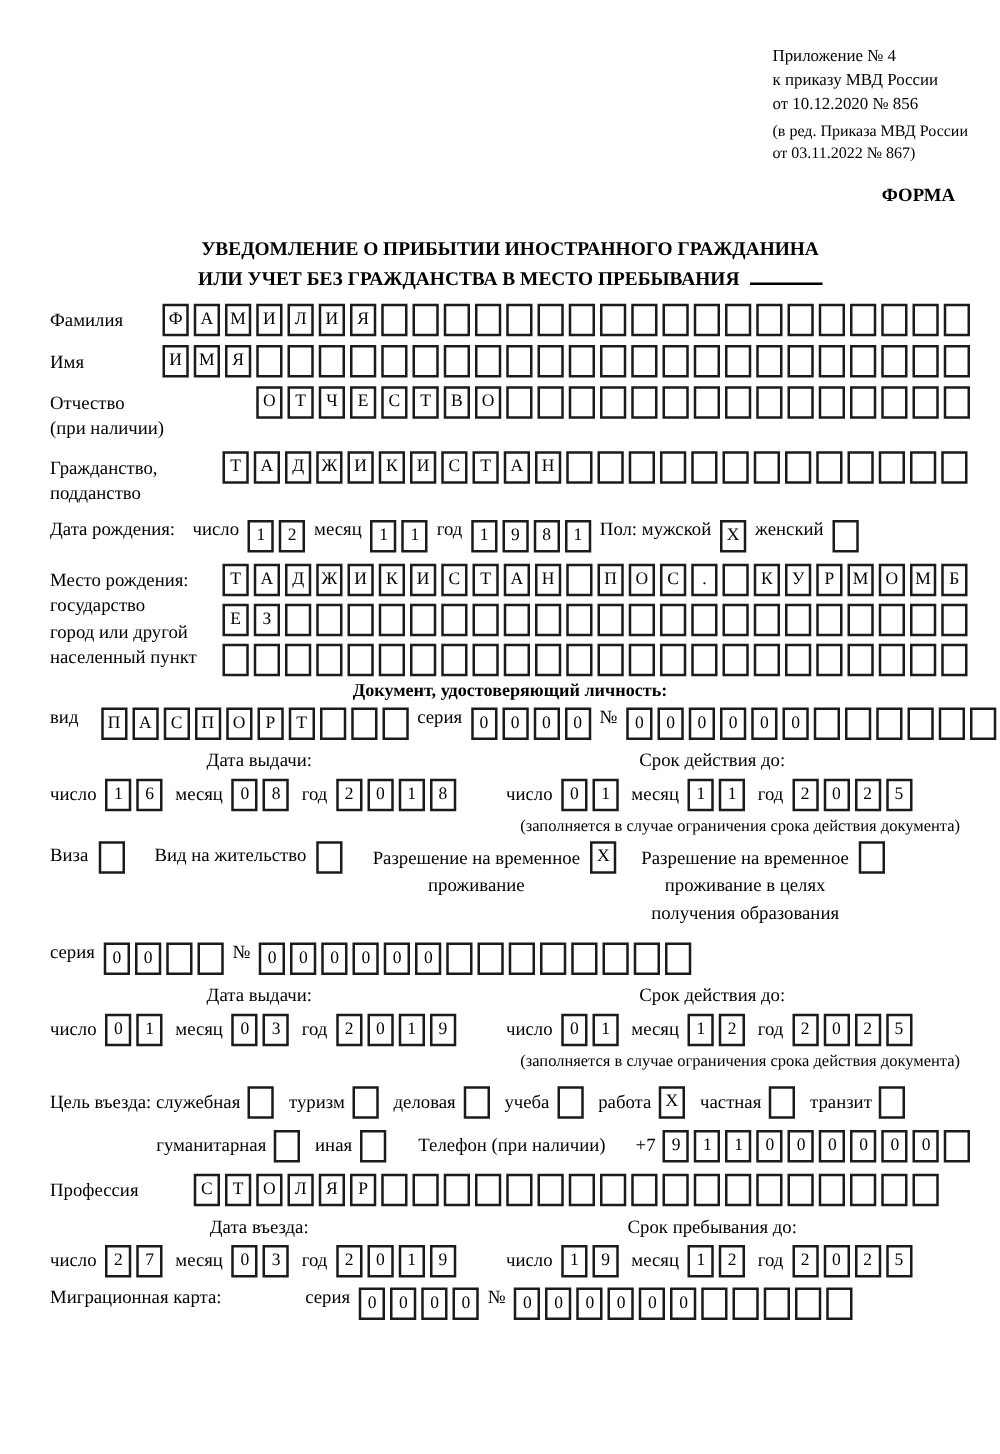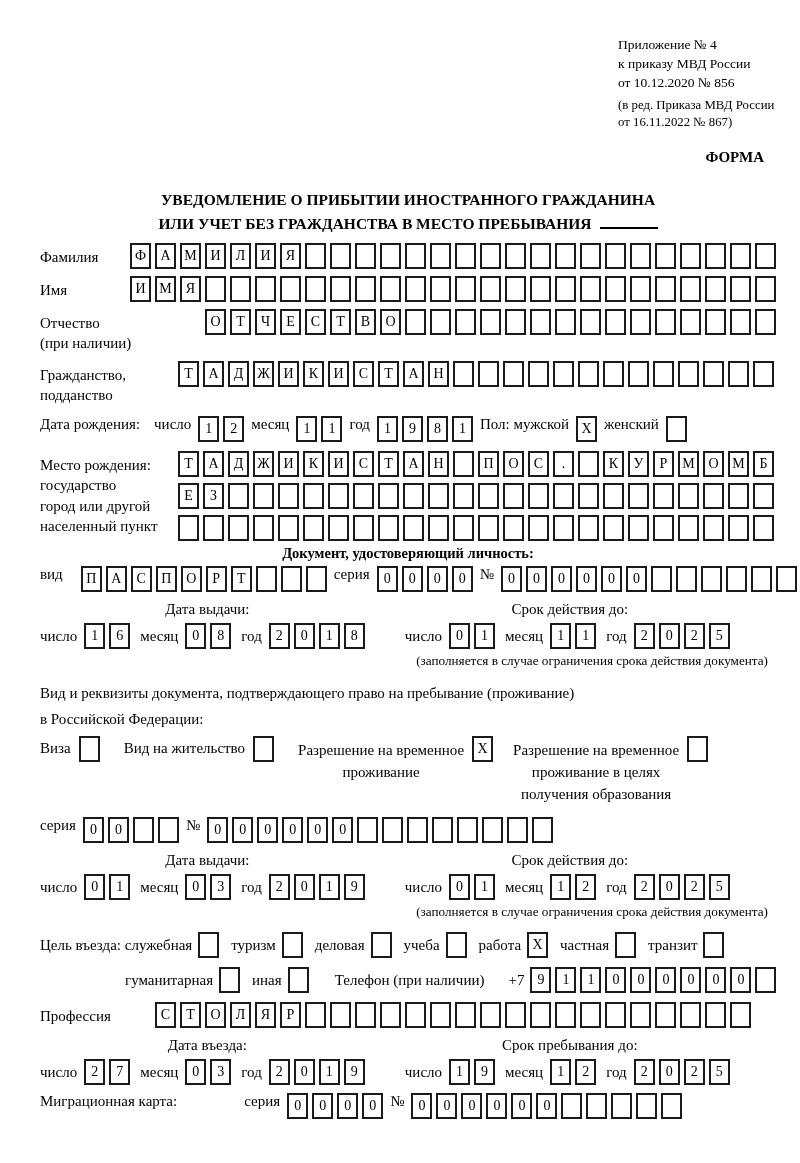--- a/index.html
+++ b/index.html
@@ -67,21 +67,21 @@
 <body>
 
 <div class="page">
 
   <div class="appendix">
     <div>Приложение № 4</div>
     <div>к приказу МВД России</div>
     <div>от 10.12.2020 № 856</div>
     <div class="edition">
       <div>(в ред. Приказа МВД России</div>
-      <div>от 16.11.2022 № 867)</div>
+      <div>от 03.11.2022 № 867)</div>
     </div>
   </div>
 
   <div class="forma">ФОРМА</div>
 
   <div class="title">
     <div>УВЕДОМЛЕНИЕ О ПРИБЫТИИ ИНОСТРАННОГО ГРАЖДАНИНА</div>
     <div><span>ИЛИ УЧЕТ БЕЗ ГРАЖДАНСТВА В МЕСТО ПРЕБЫВАНИЯ</span><span class="blankline"></span></div>
   </div>
 
@@ -410,24 +410,20 @@
             <span class="cell">2</span>
             <span class="cell">0</span>
             <span class="cell">2</span>
             <span class="cell">5</span>
           </span>
       </div>
     </div>
   </div>
   <div class="note-right">(заполняется в случае ограничения срока действия документа)</div>
 
-  <div class="para">
-    <div>Вид и реквизиты документа, подтверждающего право на пребывание (проживание)</div>
-    <div>в Российской Федерации:</div>
-  </div>
 
   <div class="chkrow" style="margin-top:4px;">
     <div class="chkitem">
       <span class="txt">Виза</span>
       <span class="cell"></span>
     </div>
     <div class="chkitem ml24">
       <span class="txt">Вид на жительство</span>
       <span class="cell"></span>
     </div>

